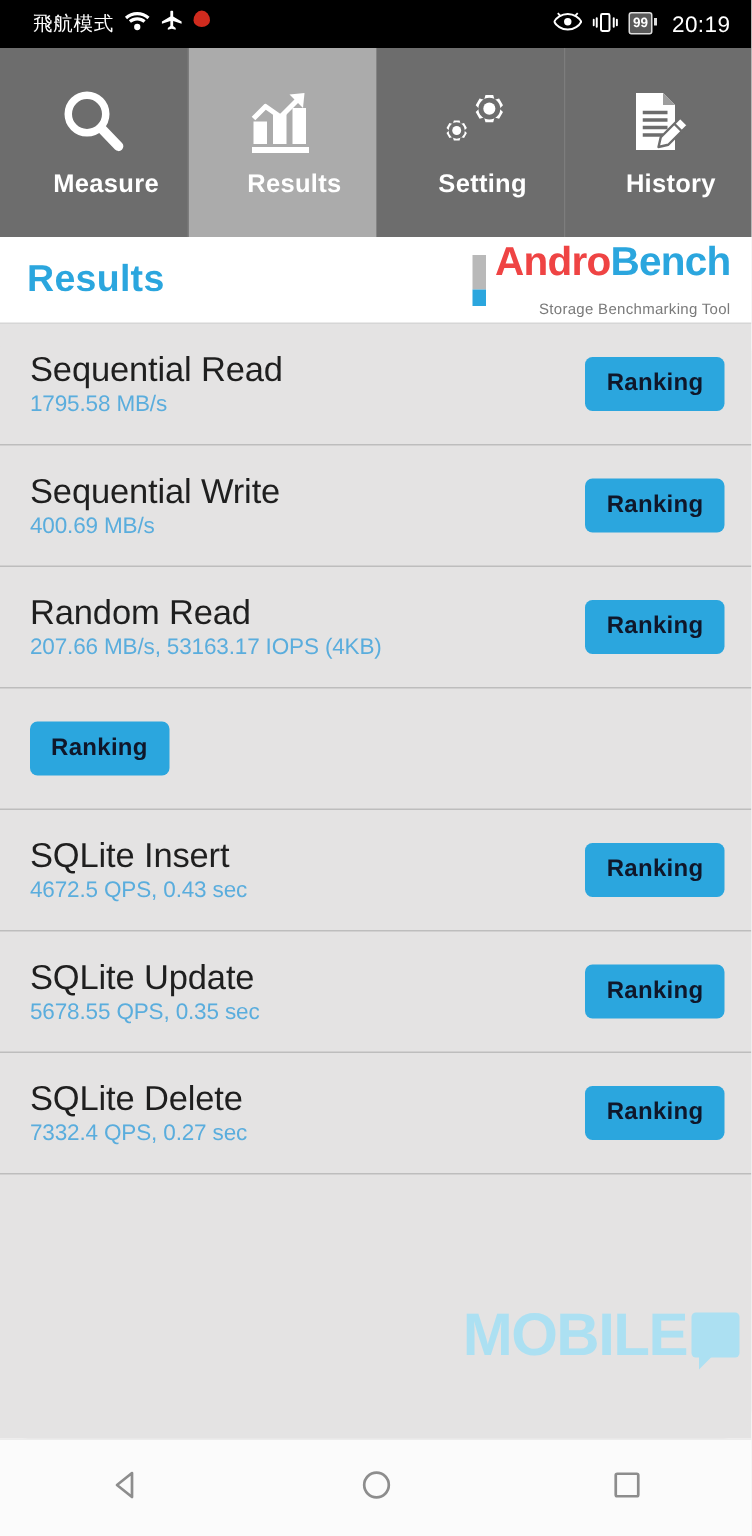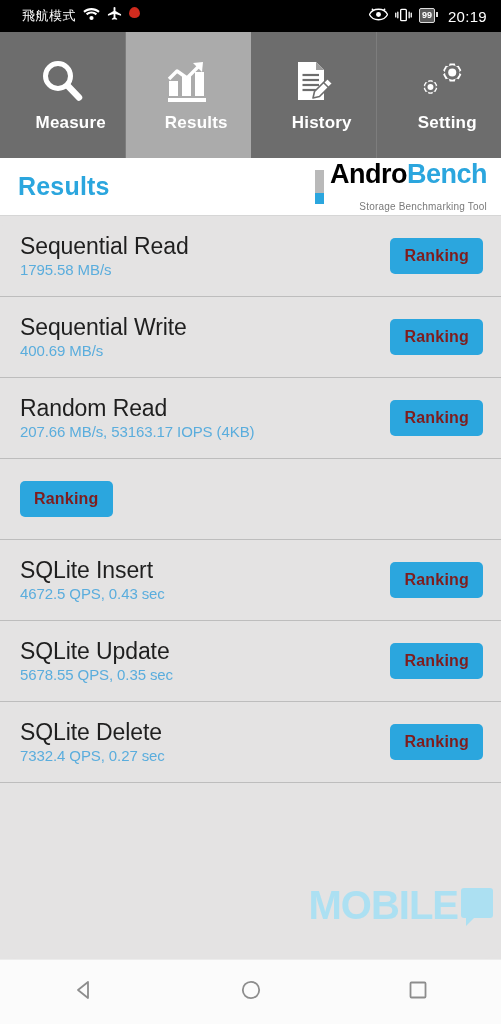--- a/index.html
+++ b/index.html
@@ -148,21 +148,21 @@
   }
   .brand-bar .bb-top { flex: 1 1 auto; background: #b9b9b9; }
   .brand-bar .bb-bot { height: 11px; background: #2ba6de; }
   .brand-text { display: flex; flex-direction: column; align-items: flex-end; }
   .brand-name {
     font-size: 27px;
     font-weight: bold;
     line-height: 1;
     letter-spacing: -0.5px;
   }
-  .brand-name .b1 { color: #000000; }
+  .brand-name .b1 { color: #ef4444; }
   .brand-name .b2 { color: #2ba6de; }
   .brand-tag {
     font-size: 10px;
     color: #7a7a7a;
     letter-spacing: 0.2px;
     margin-top: 13px;
   }
 
   
   .list {
@@ -188,38 +188,38 @@
     line-height: 1.05;
     letter-spacing: -0.1px;
   }
   .row-value {
     font-size: 15px;
     color: #5aaddd;
     letter-spacing: -0.1px;
   }
   .ranking-btn {
     background: #2ba6de;
-    color: #7f1d1d;
+    color: #0f172a;
     font-size: 16px;
     font-weight: bold;
     border: none;
     border-radius: 5px;
     padding: 9px 14px;
     cursor: pointer;
     letter-spacing: 0.2px;
     font-family: inherit;
   }
 
   
   .watermark {
     position: absolute;
     right: 8px;
-    bottom: 37px;
-    display: flex;
-    align-items: flex-start;
+    bottom: 52px;
+    display: flex;
+    align-items: center;
     gap: 3px;
     pointer-events: none;
   }
   .wm-text {
     font-size: 40px;
     font-weight: bold;
     color: #ace0f2;
     letter-spacing: -1px;
     line-height: 0.85;
   }
@@ -318,55 +318,55 @@
         <svg width="46" height="46" viewBox="0 0 46 46">
           <rect x="4" y="22" width="9" height="15" fill="#fff"></rect>
           <rect x="17" y="17" width="9" height="20" fill="#fff"></rect>
           <rect x="30" y="13" width="9" height="24" fill="#fff"></rect>
           <rect x="3" y="39" width="38" height="4" fill="#fff"></rect>
           <path d="M4 20 L12 12 L22 19 L36 5" fill="none" stroke="#fff" stroke-width="3.4" stroke-linejoin="round"></path>
           <path d="M28 4 L38 3 L37 13 Z" fill="#fff"></path>
         </svg>
       </span>
       <span class="tab-label">Results</span>
+    </div>
+
+    <div class="tab">
+      <span class="tab-icon">
+        <svg width="48" height="46" viewBox="0 0 48 46">
+          <g fill="#fff">
+            <path d="M31 6 l3.2.9.9-3.3h5.4l.9 3.3 3.2-.9 2.7 4.7-2.4 2.3 2.4 2.3-2.7 4.7-3.2-.9-.9 3.3h-5.4l-.9-3.3-3.2.9-2.7-4.7 2.4-2.3-2.4-2.3z"></path>
+            <circle cx="37.8" cy="13" r="7.6" fill="#6d6d6d"></circle>
+            <circle cx="37.8" cy="13" r="4.2" fill="#fff"></circle>
+            <path d="M10 23 l2.4.7.7-2.5h4l.7 2.5 2.4-.7 2 3.5-1.8 1.7 1.8 1.7-2 3.5-2.4-.7-.7 2.5h-4l-.7-2.5-2.4.7-2-3.5 1.8-1.7-1.8-1.7z"></path>
+            <circle cx="15.1" cy="28.2" r="5.7" fill="#6d6d6d"></circle>
+            <circle cx="15.1" cy="28.2" r="3.1" fill="#fff"></circle>
+          </g>
+        </svg>
+      </span>
+      <span class="tab-label">Setting</span>
     </div>
 
     <div class="tab">
       <span class="tab-icon">
         <svg width="46" height="46" viewBox="0 0 46 46">
           <path d="M8 3 h18 l8 8 v30 H8 Z" fill="#fff"></path>
           <path d="M26 3 v8 h8 Z" fill="#9d9d9d"></path>
           <g stroke="#6d6d6d" stroke-width="2.2">
             <path d="M12.5 16 H29"></path>
               <path d="M12.5 21 H29"></path>
             <path d="M12.5 26 H29"></path>
               <path d="M12.5 31 H26"></path>
           </g>
           <path d="M37.5 19.5 l5 5 -13 13 -6.5 1.5 1.5 -6.5 Z" fill="#fff" stroke="#6d6d6d" stroke-width="1.6" stroke-linejoin="round"></path>
           <path d="M33.5 23.5 l5 5" stroke="#6d6d6d" stroke-width="1.6"></path>
         </svg>
       </span>
       <span class="tab-label">History</span>
     </div>
-
-    <div class="tab">
-      <span class="tab-icon">
-        <svg width="48" height="46" viewBox="0 0 48 46">
-          <g fill="#fff">
-            <path d="M31 6 l3.2.9.9-3.3h5.4l.9 3.3 3.2-.9 2.7 4.7-2.4 2.3 2.4 2.3-2.7 4.7-3.2-.9-.9 3.3h-5.4l-.9-3.3-3.2.9-2.7-4.7 2.4-2.3-2.4-2.3z"></path>
-            <circle cx="37.8" cy="13" r="7.6" fill="#6d6d6d"></circle>
-            <circle cx="37.8" cy="13" r="4.2" fill="#fff"></circle>
-            <path d="M10 23 l2.4.7.7-2.5h4l.7 2.5 2.4-.7 2 3.5-1.8 1.7 1.8 1.7-2 3.5-2.4-.7-.7 2.5h-4l-.7-2.5-2.4.7-2-3.5 1.8-1.7-1.8-1.7z"></path>
-            <circle cx="15.1" cy="28.2" r="5.7" fill="#6d6d6d"></circle>
-            <circle cx="15.1" cy="28.2" r="3.1" fill="#fff"></circle>
-          </g>
-        </svg>
-      </span>
-      <span class="tab-label">Setting</span>
-    </div>
   </div>
 
   <div class="header">
     <div class="page-title">Results</div>
     <div class="brand">
       <div class="brand-bar">
         <div class="bb-top"></div>
         <div class="bb-bot"></div>
       </div>
       <div class="brand-text">

